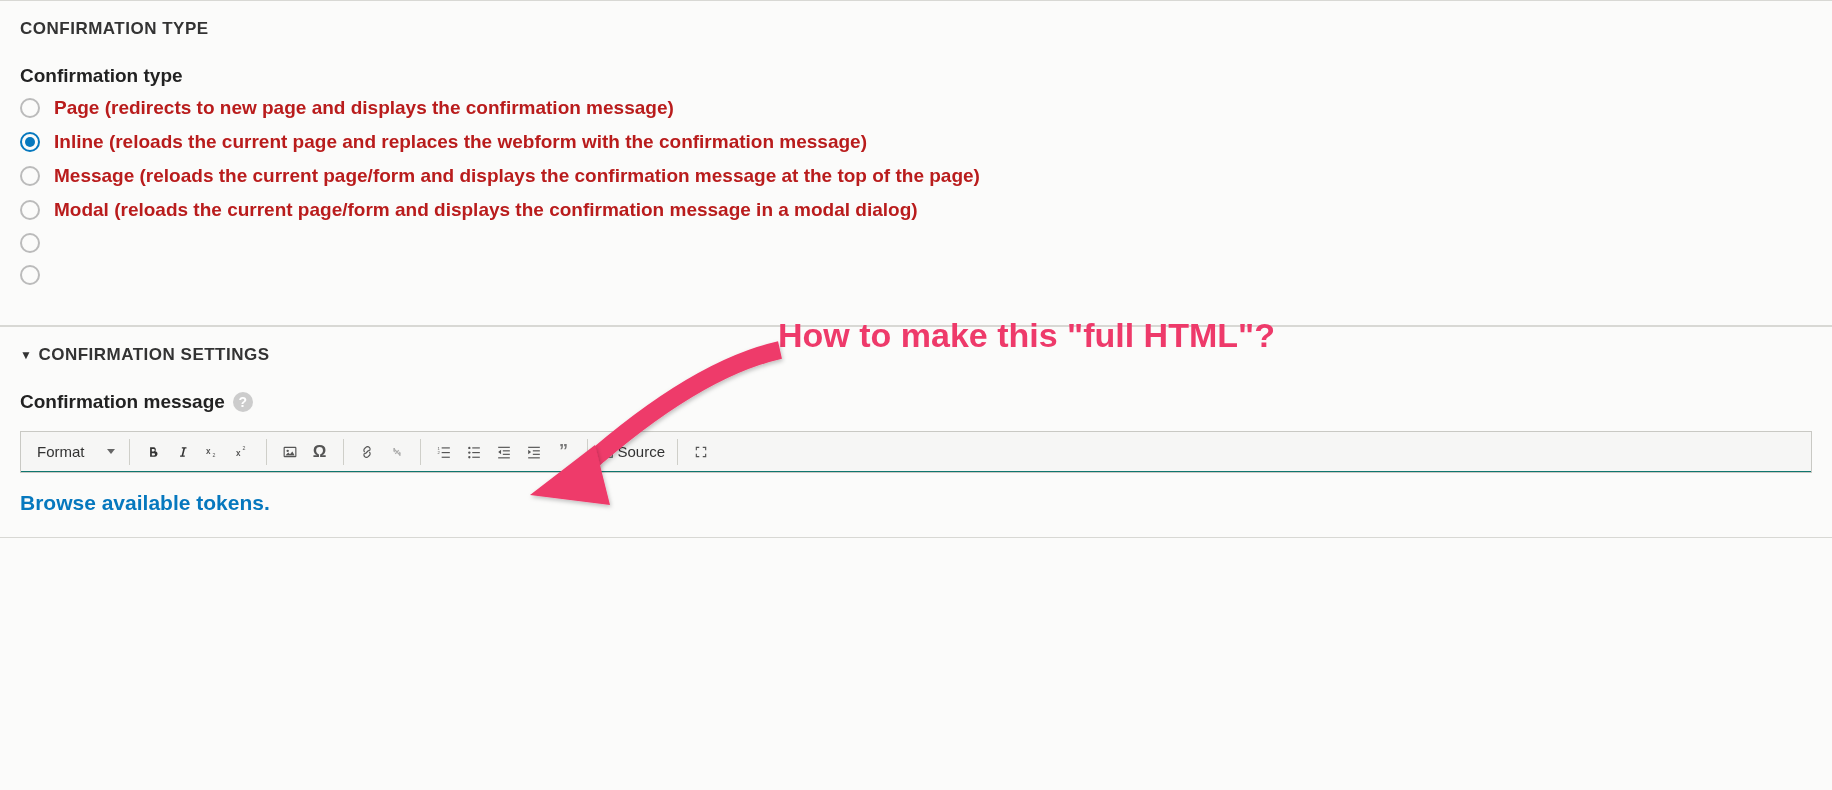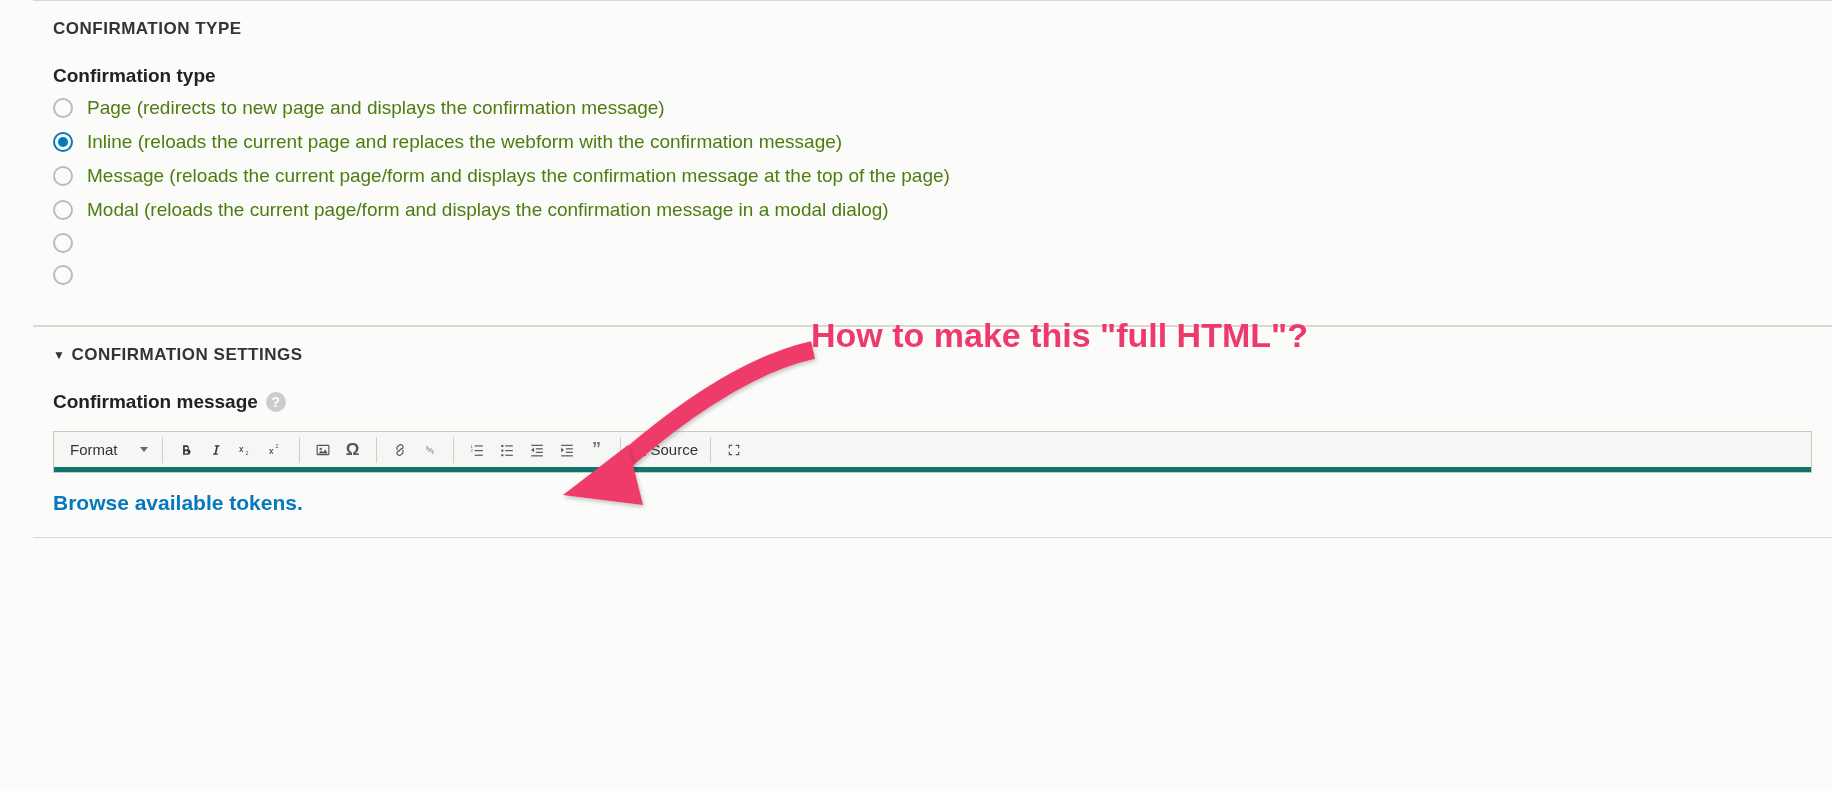--- a/index.html
+++ b/index.html
@@ -68,23 +68,23 @@
   }
   .radio:checked { border-color: #0678be; }
   .radio:checked::after {
     content: "";
     position: absolute;
     inset: 3px;
     background: #0678be;
     border-radius: 50%;
   }
   .radio-label {
-    font-weight: 400;
+    font-weight: 700;
     font-size: 19px;
-    color: #4d7c0f;
+    color: #b91c1c;
   }
 
   
   .annotation {
     position: absolute;
     font-weight: 800;
     font-size: 34px;
     color: #ee3a6a;
     white-space: nowrap;
   }
@@ -97,21 +97,21 @@
   
   .editor-wrap {
     border: 1px solid #c9c9c4;
     background: #fff;
     margin-top: 18px;
   }
   .toolbar {
     display: flex;
     align-items: center;
     background: #f6f6f5;
-    border-bottom: 5px solid #0f766e;
+    border-bottom: 1px solid #0f766e;
     padding: 2px;
     height: 40px;
     gap: 0;
   }
   .tb-group {
     display: flex;
     align-items: center;
     height: 100%;
     padding: 0 4px;
   }
@@ -165,21 +165,21 @@
     font-weight: 700;
     font-size: 21px;
     cursor: pointer;
   }
   .bottom-border {
     border-bottom: 1px solid #d8d8d4;
     height: 1px;
     margin-top: 16px;
   }
 
-  .container { position: relative; margin-left: 33px; }
+  .container { position: relative; }
 
   svg { display: block; }
 </style>
 </head>
 <body>
 
 <div class="container">
 
   <div class="section">
     <div class="fieldset-legend">CONFIRMATION TYPE</div>

